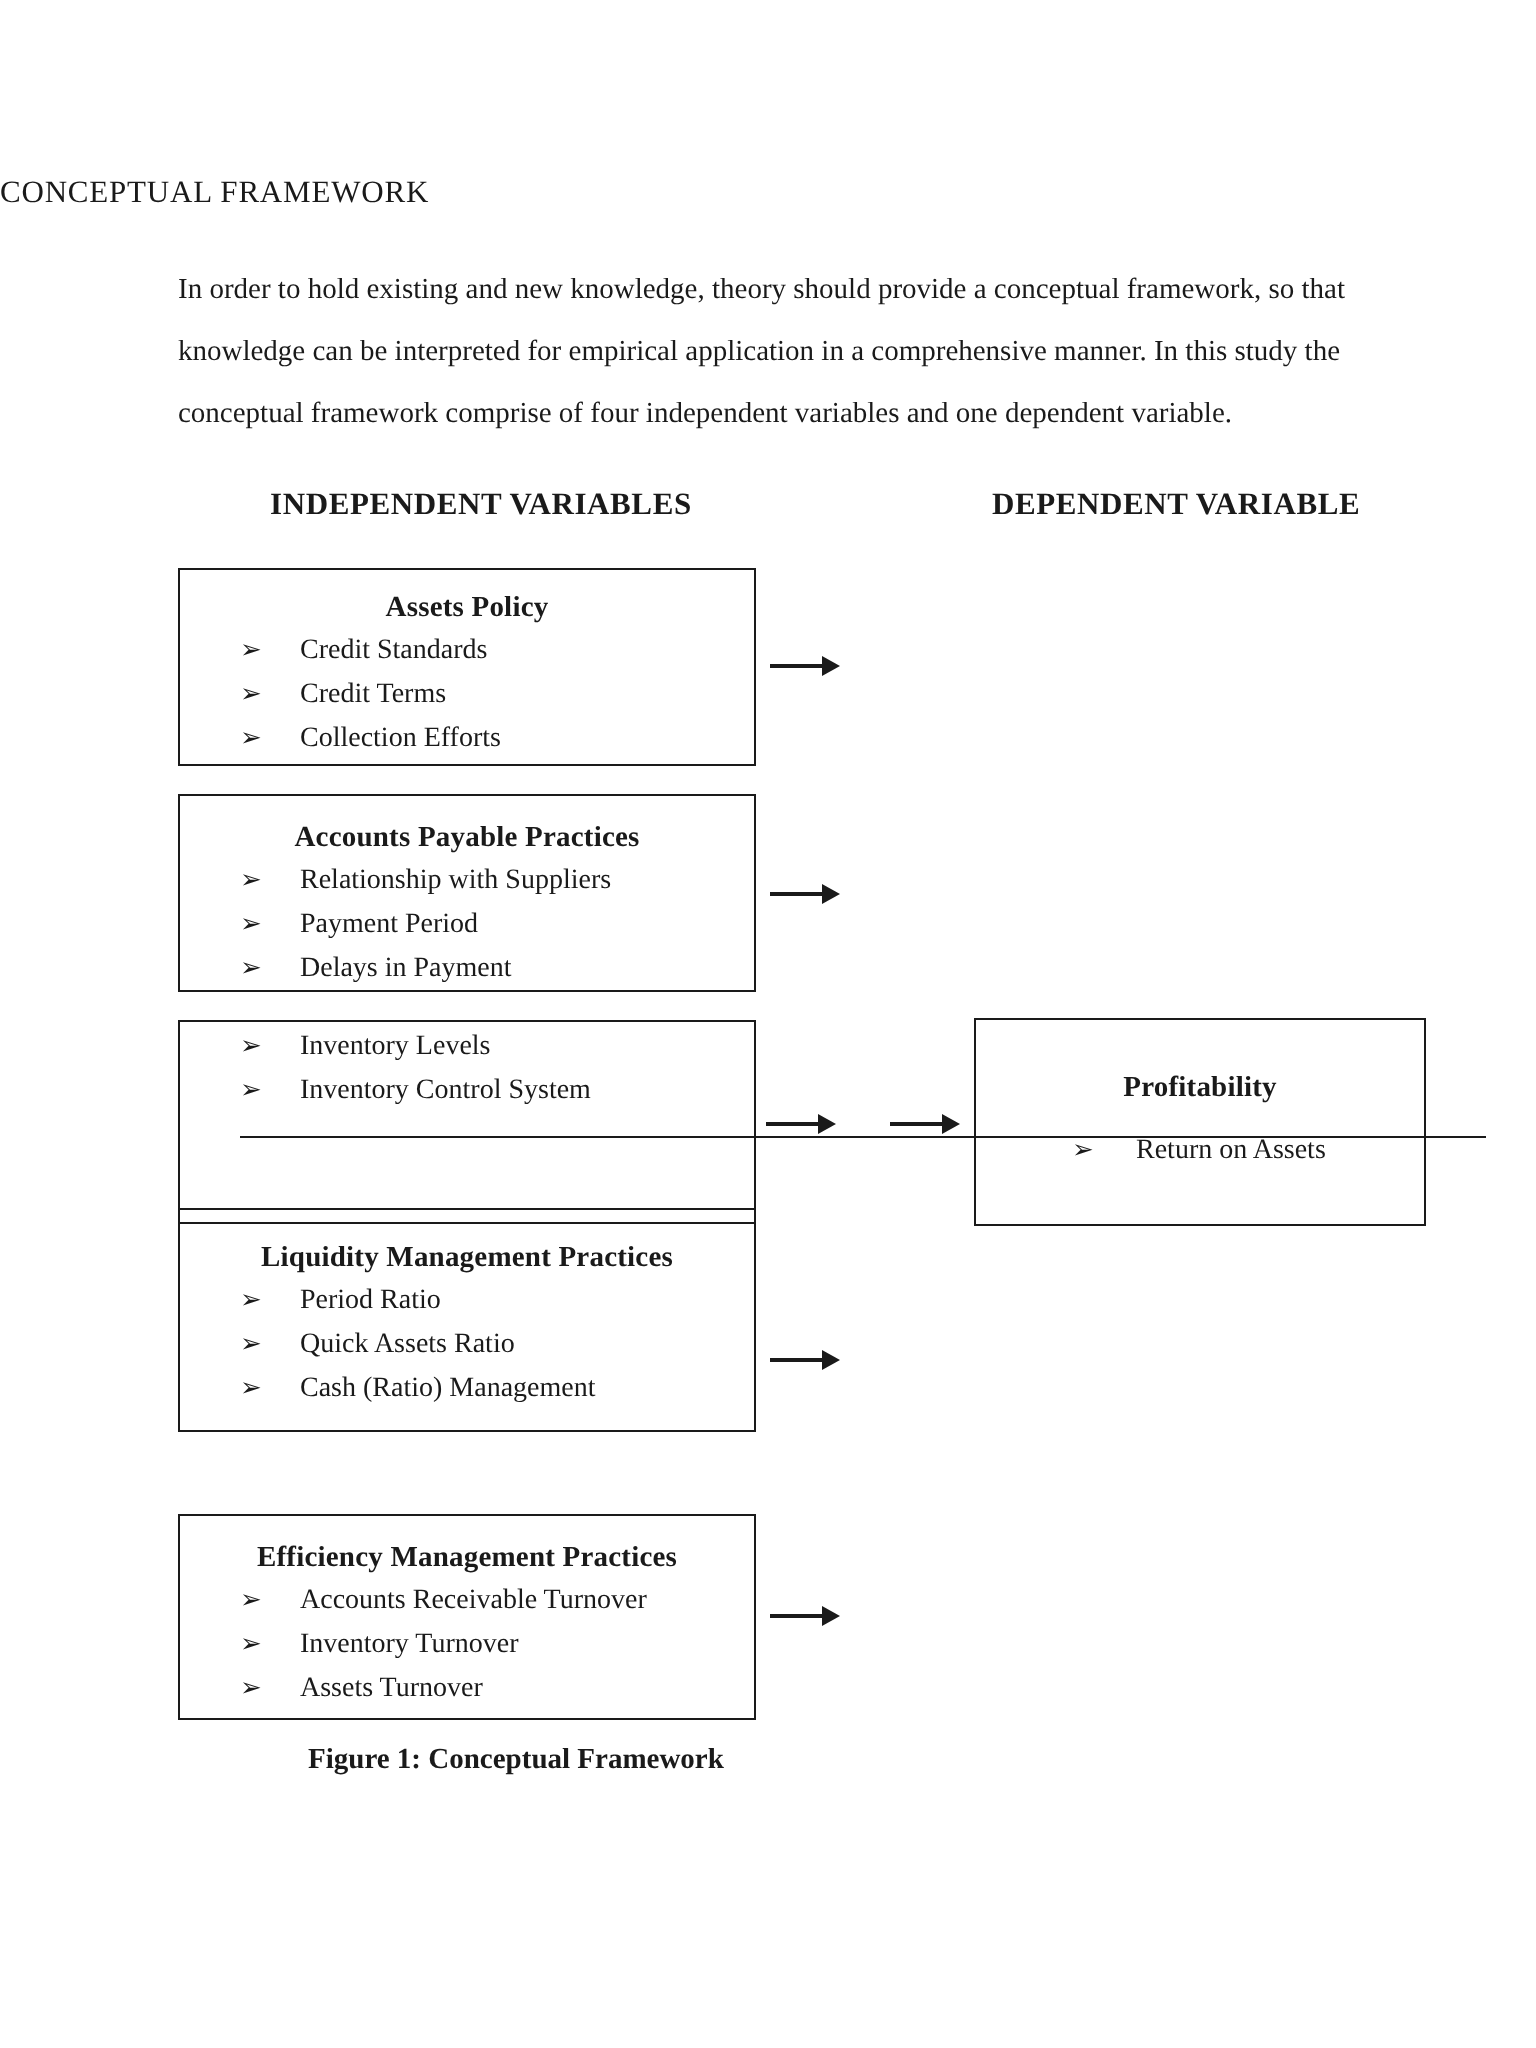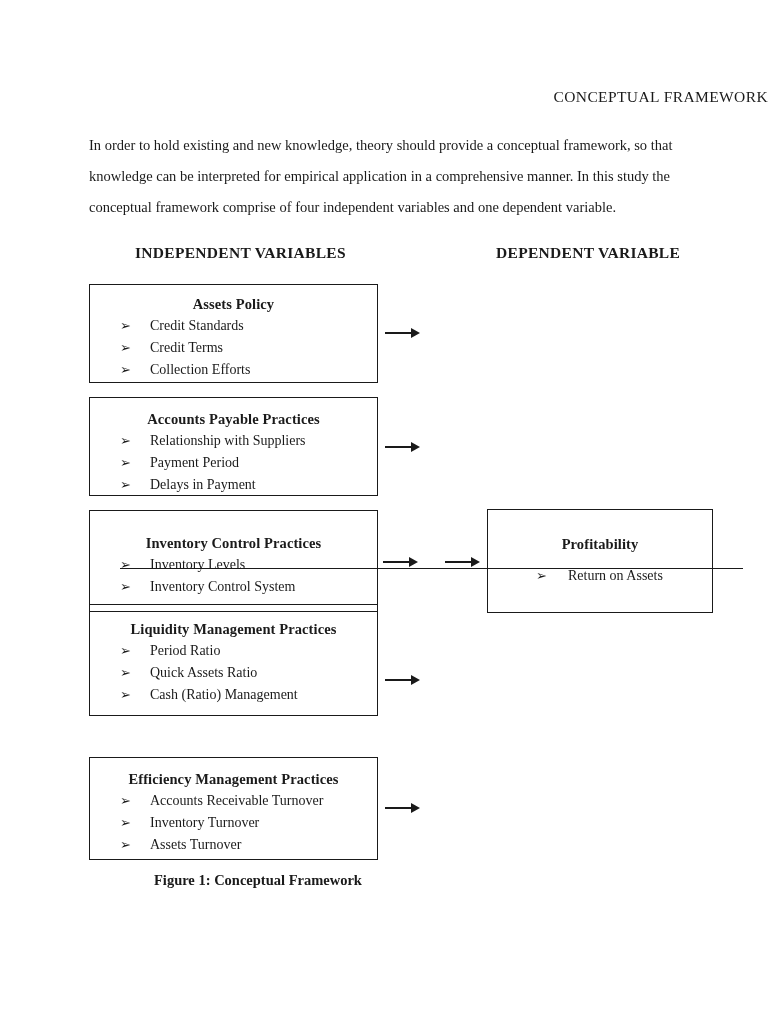--- a/index.html
+++ b/index.html
@@ -21,21 +21,21 @@
     width: 768px;
     height: 1024px;
   }
 
   
   .doc-title {
     position: absolute;
     left: 0;
     top: 88px;
     width: 768px;
-    text-align: right;
+    text-align: left;
     font-size: 15.5px;
     letter-spacing: 0.4px;
     font-weight: 400;
   }
 
   
   .intro {
     position: absolute;
     left: 89px;
     top: 130px;
@@ -188,21 +188,20 @@
   <div class="vbox" id="box-accounts-payable">
     <div class="box-title">Accounts Payable Practices</div>
     <ul class="items">
       <li><span class="bullet">➢</span><span>Relationship with Suppliers</span></li>
       <li><span class="bullet">➢</span><span>Payment Period</span></li>
       <li><span class="bullet">➢</span><span>Delays in Payment</span></li>
     </ul>
   </div>
 
   <div class="vbox" id="box-inventory-control">
-    <div class="box-title">Inventory Control Practices</div>
     <ul class="items">
       <li><span class="bullet">➢</span><span>Inventory Levels</span></li>
       <li><span class="bullet">➢</span><span>Inventory Control System</span></li>
     </ul>
   </div>
 
   <div class="vbox" id="box-liquidity-management">
     <div class="box-title">Liquidity Management Practices</div>
     <ul class="items">
       <li><span class="bullet">➢</span><span>Period Ratio</span></li>

